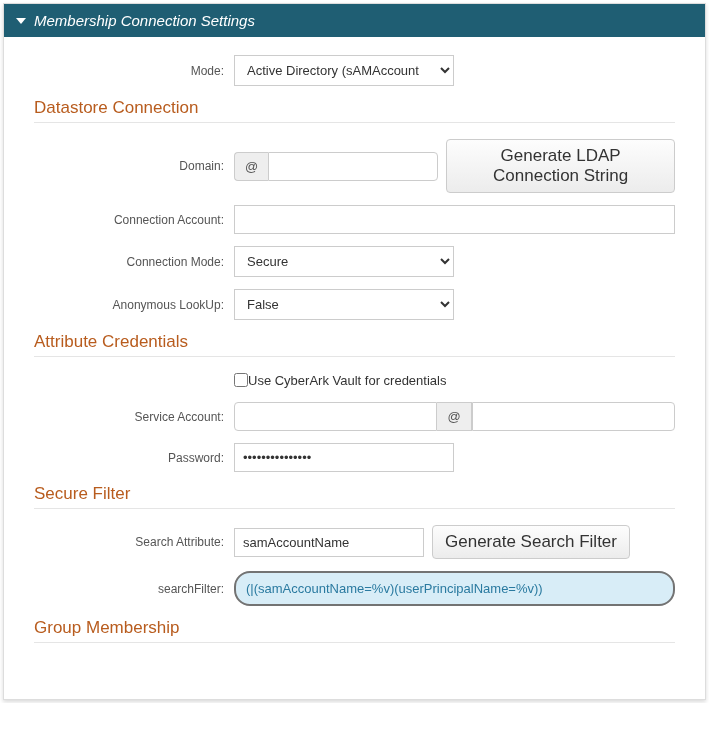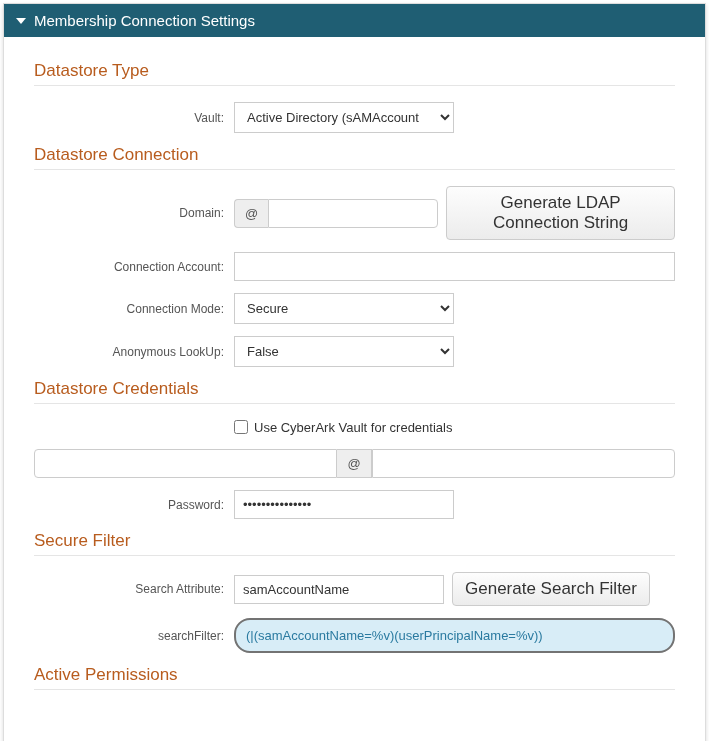--- a/index.html
+++ b/index.html
@@ -19,20 +19,21 @@
   .panel-header {
     background: #1f5e73;
     color: #fff;
     padding: 8px 12px;
     font-size: 15px;
     font-weight: normal;
     display: flex;
     align-items: center;
     gap: 8px;
     cursor: pointer;
+    font-style: italic;
   }
   .chevron-down {
     display: inline-block;
     width: 0; height: 0;
     border-left: 5px solid transparent;
     border-right: 5px solid transparent;
     border-top: 6px solid #fff;
   }
   .panel-body {
     padding: 18px 30px 40px 30px;
@@ -100,21 +101,20 @@
     padding: 6px 12px;
     font-size: 17px;
     border-radius: 4px;
     cursor: pointer;
     color: #333;
     font-family: inherit;
   }
   .checkbox-row {
     display: flex;
     align-items: flex-start;
-    gap: 6px;
     margin-left: 200px;
     margin-bottom: 14px;
     font-size: 13px;
     color: #333;
   }
   .checkbox-row input { width: 14px; height: 14px; }
   .filter-box {
     background: #d8edf7;
     border: 2px solid #737373;
     border-radius: 16px;
@@ -130,23 +130,22 @@
 </head>
 <body>
 
 <div class="panel">
   <div class="panel-header">
     <span class="chevron-down"></span>
     <span>Membership Connection Settings</span>
   </div>
   <div class="panel-body">
 
-    <div class="section-title">Datastore Type</div>
-    <div class="form-row">
-      <div class="form-label">Vault:</div>
+    <div class="form-row">
+      <div class="form-label">Mode:</div>
       <div class="form-controls">
         <select>
           <option>Active Directory (sAMAccount</option>
         </select>
       </div>
     </div>
 
     <div class="section-title">Datastore Connection</div>
 
     <div class="form-row">
@@ -178,28 +177,29 @@
 
     <div class="form-row">
       <div class="form-label">Anonymous LookUp:</div>
       <div class="form-controls">
         <select>
           <option>False</option>
         </select>
       </div>
     </div>
 
-    <div class="section-title">Datastore Credentials</div>
+    <div class="section-title">Attribute Credentials</div>
 
     <div class="checkbox-row">
       <input type="checkbox" style="">
       <span>Use CyberArk Vault for credentials</span>
     </div>
 
     <div class="form-row">
+      <div class="form-label">Service Account:</div>
       <div class="form-controls">
         <div class="input-group" style="flex:1">
           <input type="text" style="flex: 1 1 0%;" class="blur" value="">
           <span class="input-addon right-attached">@</span>
           <input type="text" style="flex: 1 1 0%;" class="blur" value="">
         </div>
       </div>
     </div>
 
     <div class="form-row">
@@ -207,28 +207,28 @@
       <div class="form-controls">
         <input type="password" style="width: 220px;" value="•••••••••••••••">
       </div>
     </div>
 
     <div class="section-title">Secure Filter</div>
 
     <div class="form-row">
       <div class="form-label">Search Attribute:</div>
       <div class="form-controls">
-        <input type="text" style="width: 210px;" value="samAccountName">
+        <input type="text" style="width: 190px;" value="samAccountName">
         <button class="btn">Generate Search Filter</button>
       </div>
     </div>
 
     <div class="form-row">
       <div class="form-label">searchFilter:</div>
       <div class="form-controls">
         <div class="filter-box">(|(samAccountName=%v)(userPrincipalName=%v))</div>
       </div>
     </div>
 
-    <div class="section-title">Active Permissions</div>
+    <div class="section-title">Group Membership</div>
 
   </div>
 </div>
 
 </body></html>

